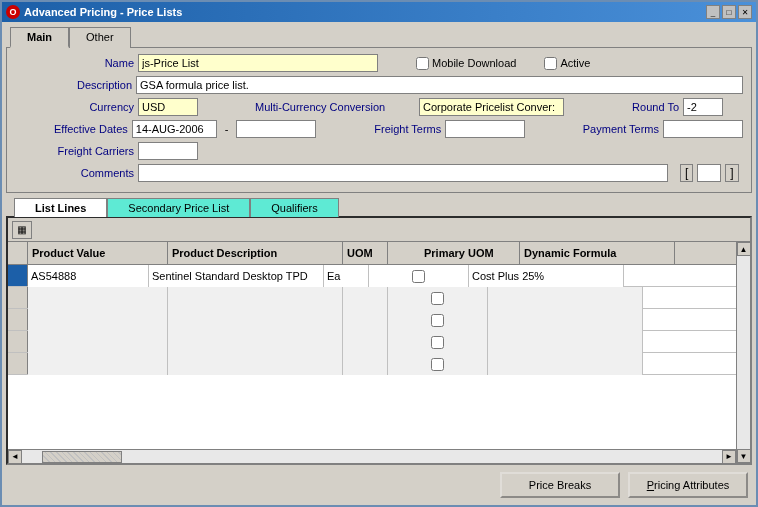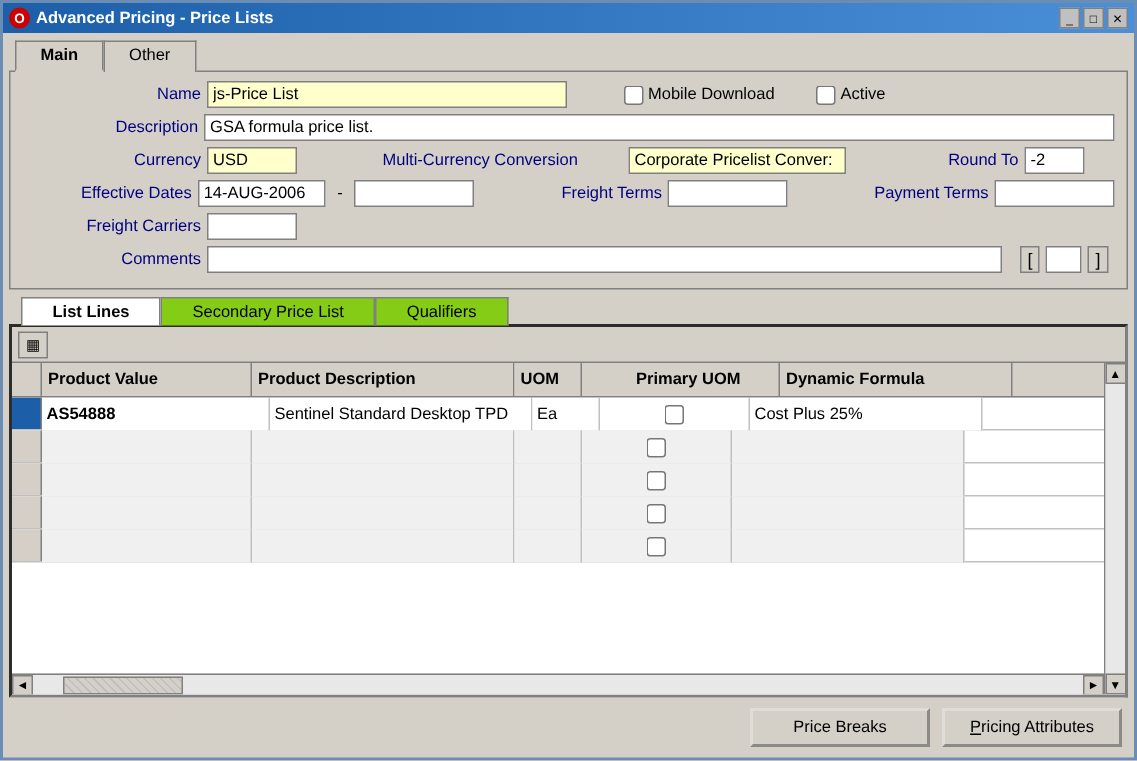--- a/index.html
+++ b/index.html
@@ -129,21 +129,21 @@
     .checkbox-label input {
       margin: 0;
     }
     .inner-tabs {
       margin: 4px 4px 0 12px;
       display: flex;
       gap: 0;
     }
     .inner-tab {
       padding: 3px 20px;
-      background: #84cc16;
+      background: #5eead4;
       border: 1px solid #808080;
       cursor: pointer;
       font-size: 11px;
       border-bottom: none;
       position: relative;
       top: 1px;
     }
     .inner-tab.active {
       background: white;
       font-weight: bold;
@@ -457,21 +457,21 @@
           </div>
           <div class="th" style="width:155px;">
             <span>Dynamic Formula</span>
           </div>
         </div>
 
         <div class="table-body">
 
           <div class="table-row">
             <div class="row-indicator active"></div>
-            <div class="td" style="width:152px;font-weight:bold;">
+            <div class="td" style="width:121px;">
               <span>AS54888</span>
             </div>
             <div class="td" style="width:175px;">
               <span>Sentinel Standard Desktop TPD</span>
             </div>
             <div class="td" style="width:45px;">
               <span>Ea</span>
             </div>
             <div class="td td-checkbox" style="width:100px;">
               <input type="checkbox" style="">

